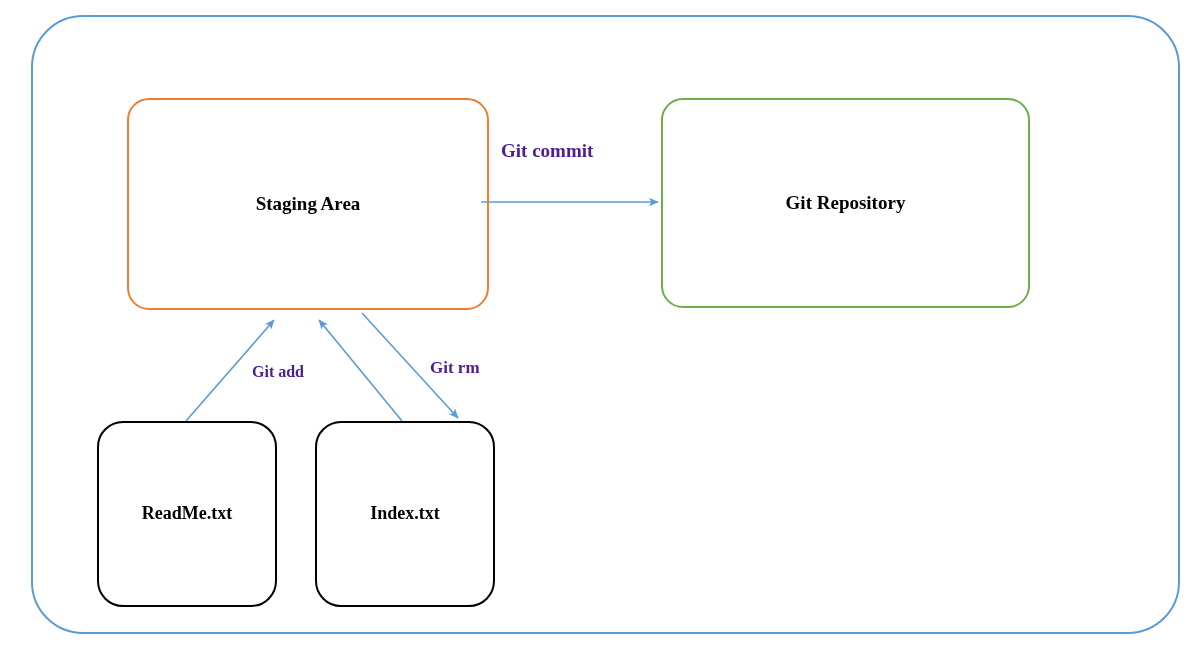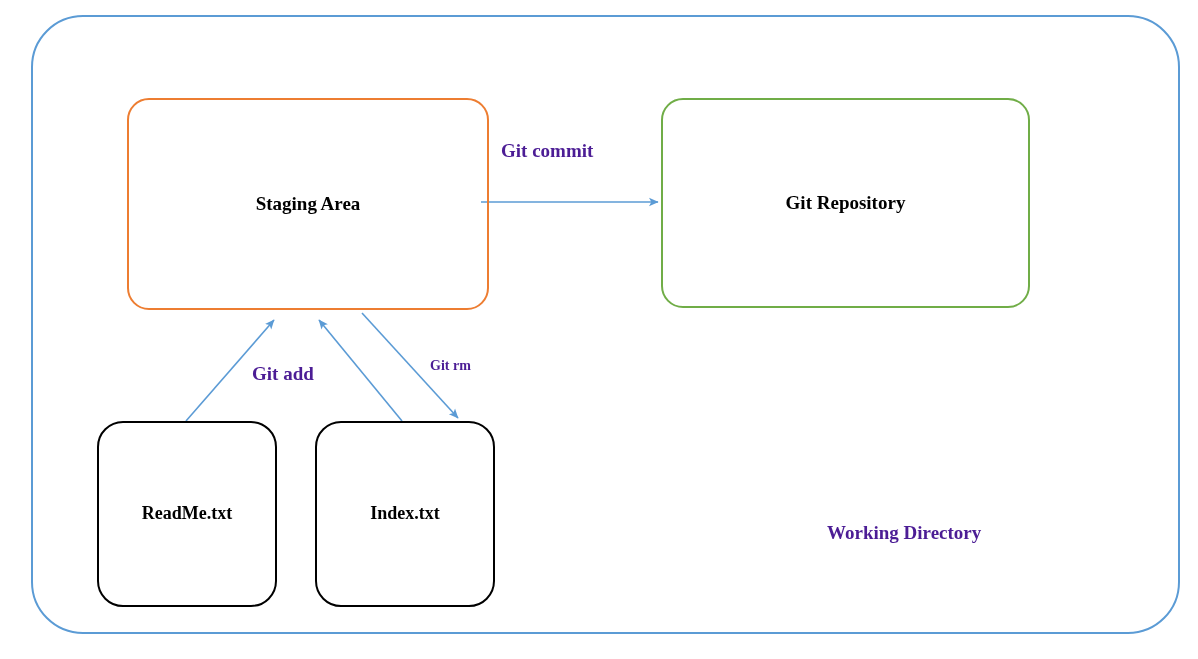--- a/index.html
+++ b/index.html
@@ -91,26 +91,26 @@
     white-space: nowrap;
   }
   #label-git-commit {
     left: 501px;
     top: 140px;
     font-size: 19px;
   }
   #label-git-add {
     left: 252px;
     top: 363px;
-    font-size: 19px;
+    font-size: 16px;
   }
   #label-git-rm {
     left: 430px;
     top: 358px;
-    font-size: 14px;
+    font-size: 17px;
   }
   #label-working-directory {
     left: 827px;
     top: 522px;
     font-size: 19px;
   }
   
   #arrow-layer {
     position: absolute;
     left: 0;
@@ -158,15 +158,14 @@
   <div class="box" id="file-index">
     <span class="box-label">Index.txt</span>
   </div>
 
   <div class="caption" id="label-git-commit">Git commit</div>
 
   <div class="caption" id="label-git-add">Git add</div>
 
   <div class="caption" id="label-git-rm">Git rm</div>
 
-  <div class="caption" id="label-working-directory">Working Directory</div>
 
 </div>
 
 </body></html>

